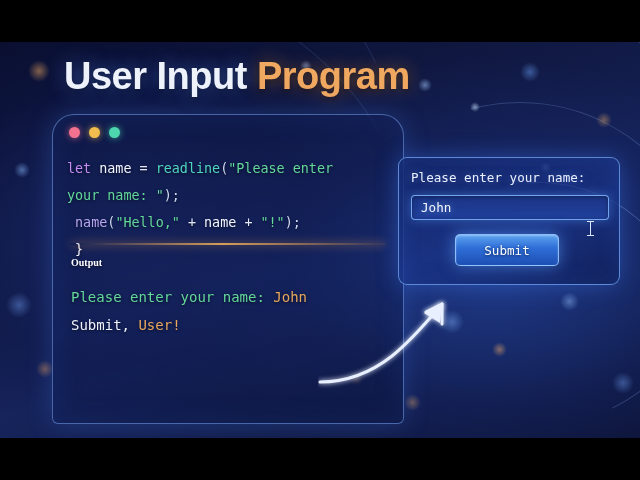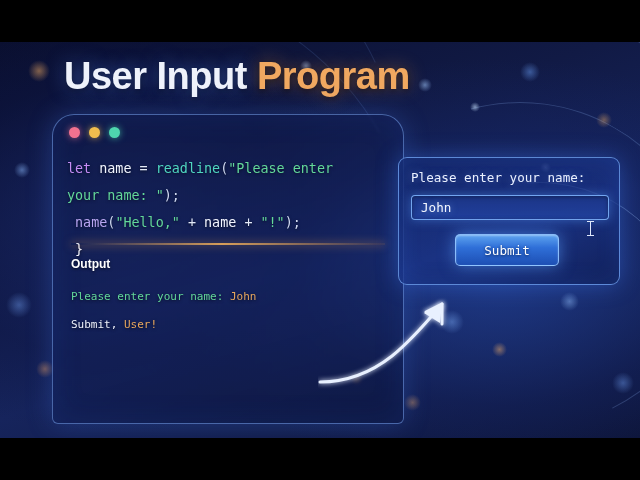--- a/index.html
+++ b/index.html
@@ -71,28 +71,28 @@
   .k-op    { color:#e3e9f8; }
 
   #divider{
     position:absolute; left:18px; right:18px; top:128px; height:2px;
     background:linear-gradient(90deg, rgba(240,150,60,0) 0%, rgba(250,180,90,.85) 48%, rgba(240,150,60,.15) 100%);
     box-shadow:0 0 9px rgba(250,170,80,.65);
   }
 
   #out-title{
     position:absolute; left:18px; top:142px;
-    font-family:Liberation Sans, sans-serif;
-    font-size:12px; font-weight:bold; color:#ffffff;
+    font-family:Liberation Serif, serif;
+    font-size:10px; font-weight:bold; color:#ffffff;
     text-shadow:0 1px 3px rgba(0,0,0,.6);
   }
   #out-lines{
     position:absolute; left:18px; top:168px; right:12px;
     font-family:"DejaVu Sans Mono", monospace;
-    font-size:11px; line-height:28px;
+    font-size:14px; line-height:28px;
     text-shadow:0 1px 3px rgba(0,0,0,.6);
   }
   .o-green{ color:#63d89a; }
   .o-amber{ color:#e8a75e; }
   .o-white{ color:#eef2fb; }
 
   
   #dialog{
     position:absolute; left:398px; top:115px; width:222px; height:128px;
     border:1.6px solid rgba(120,175,255,.72);

